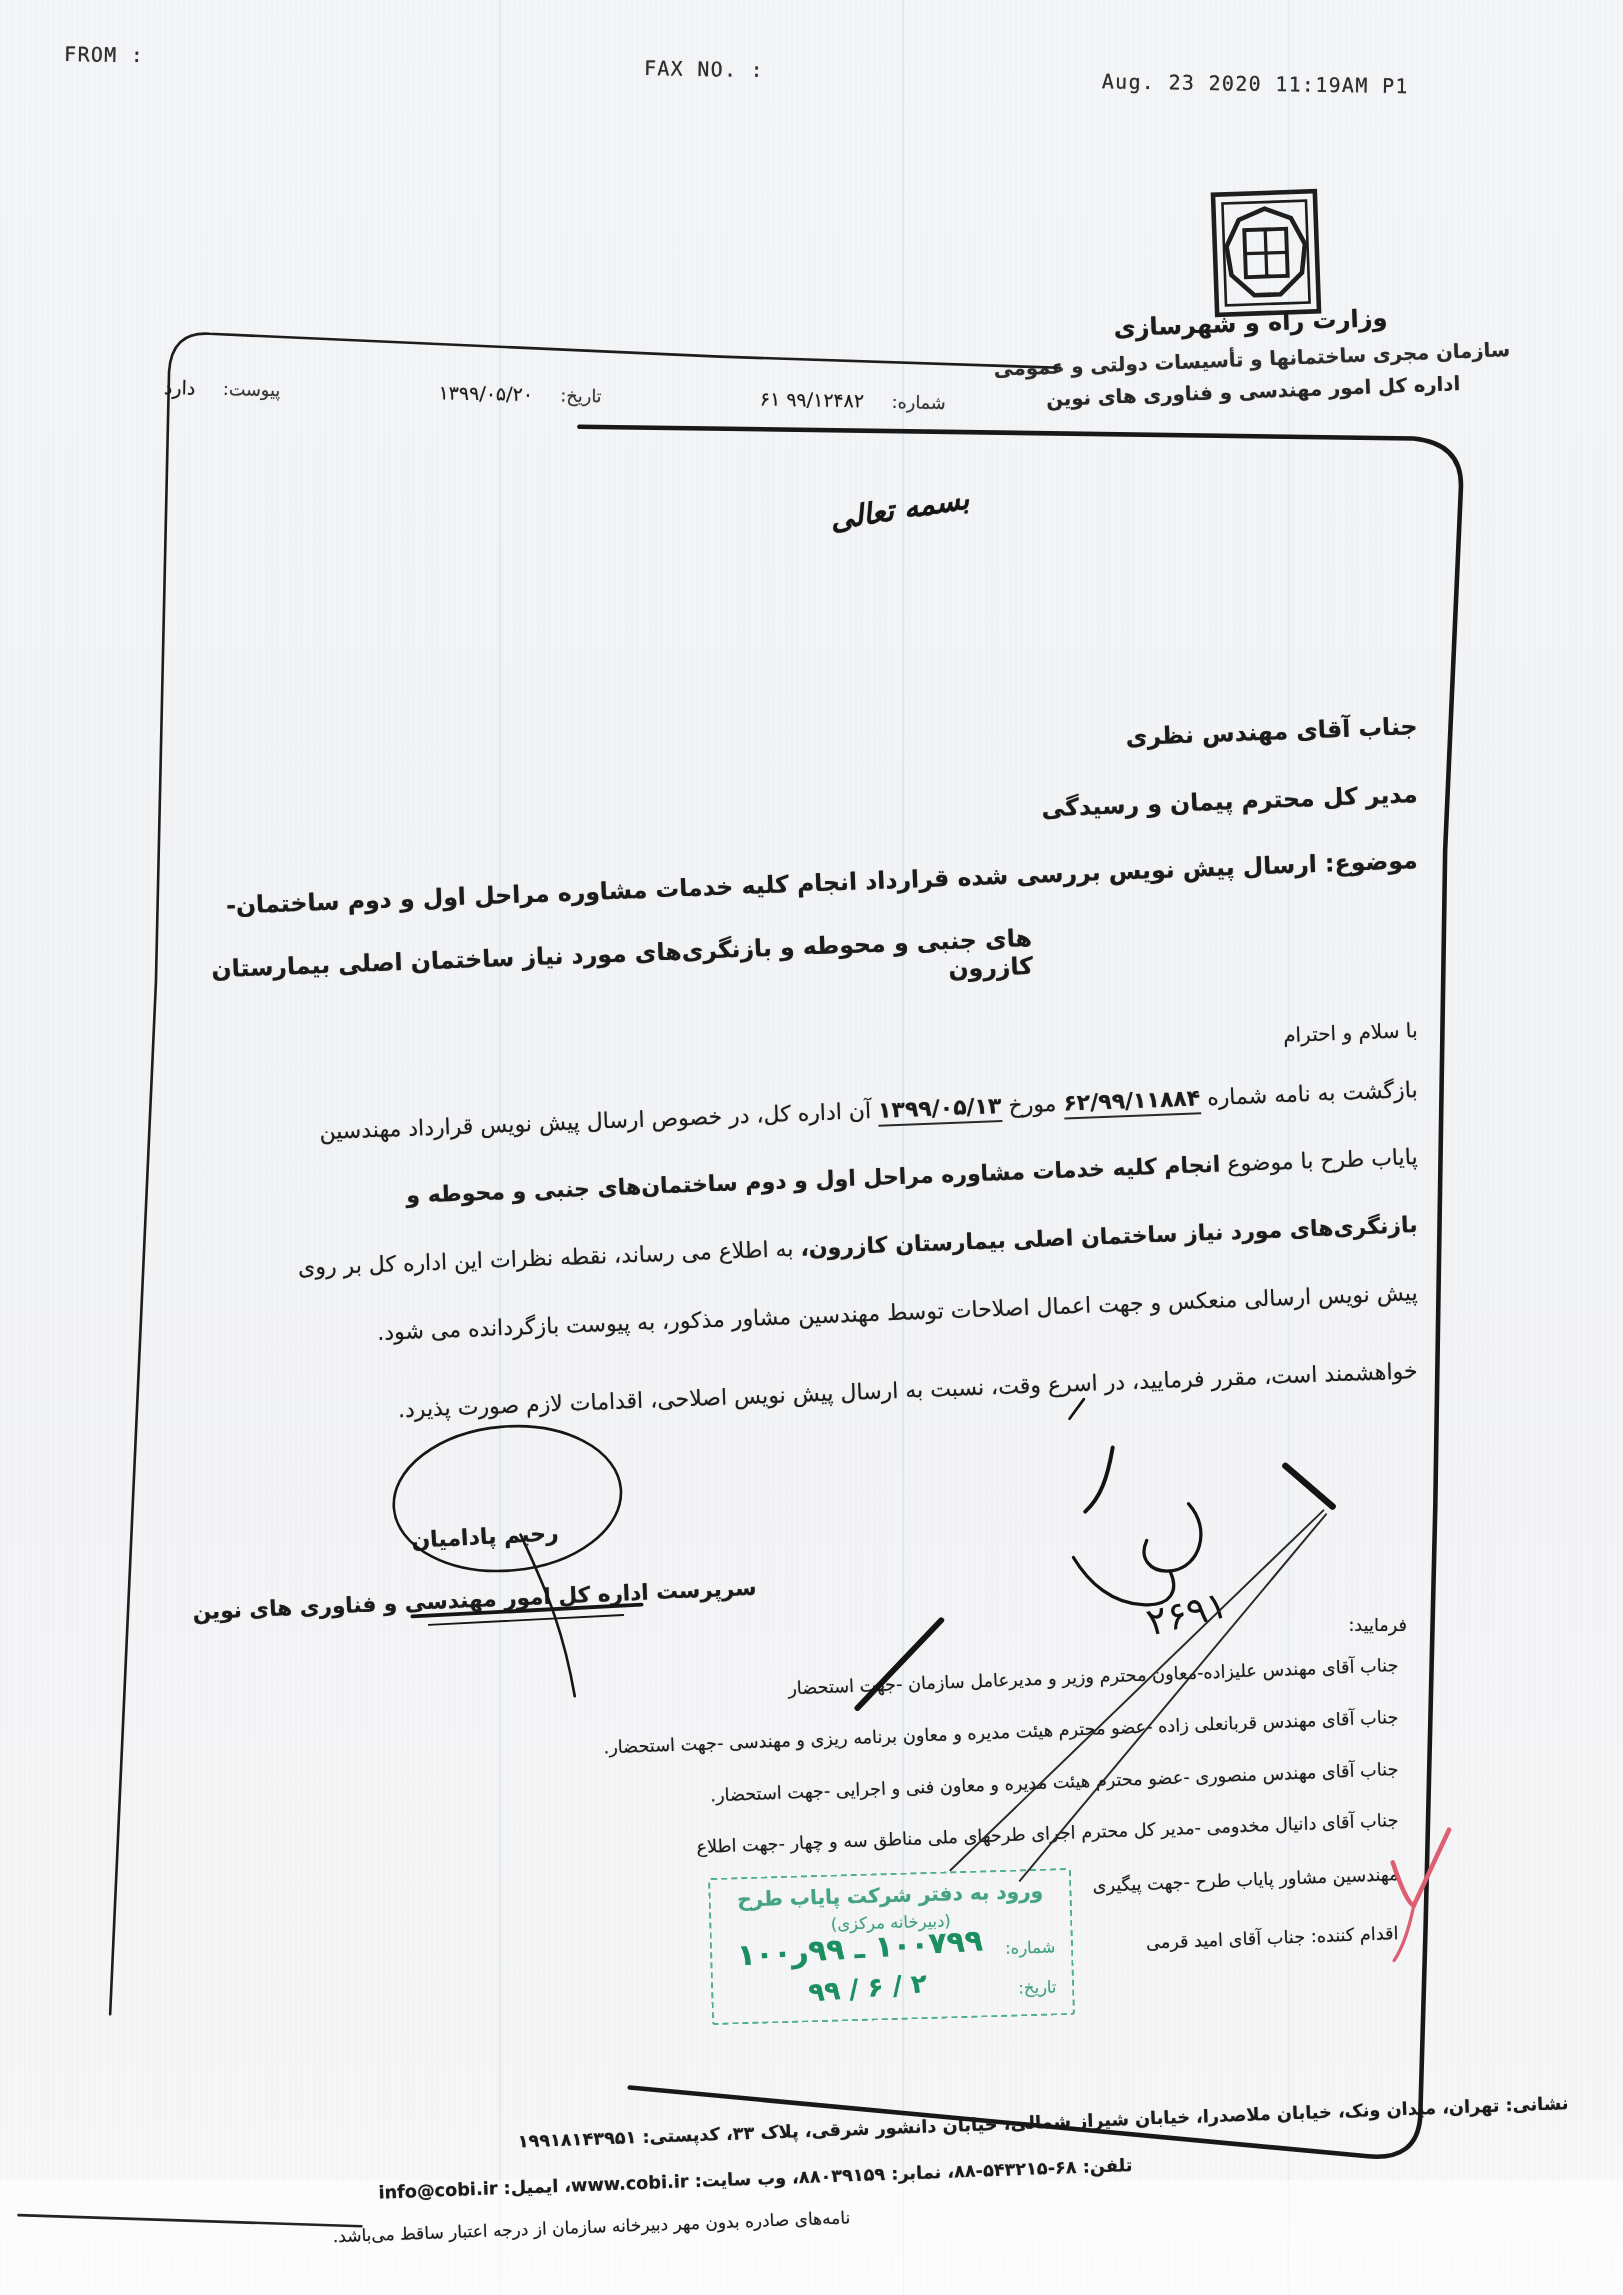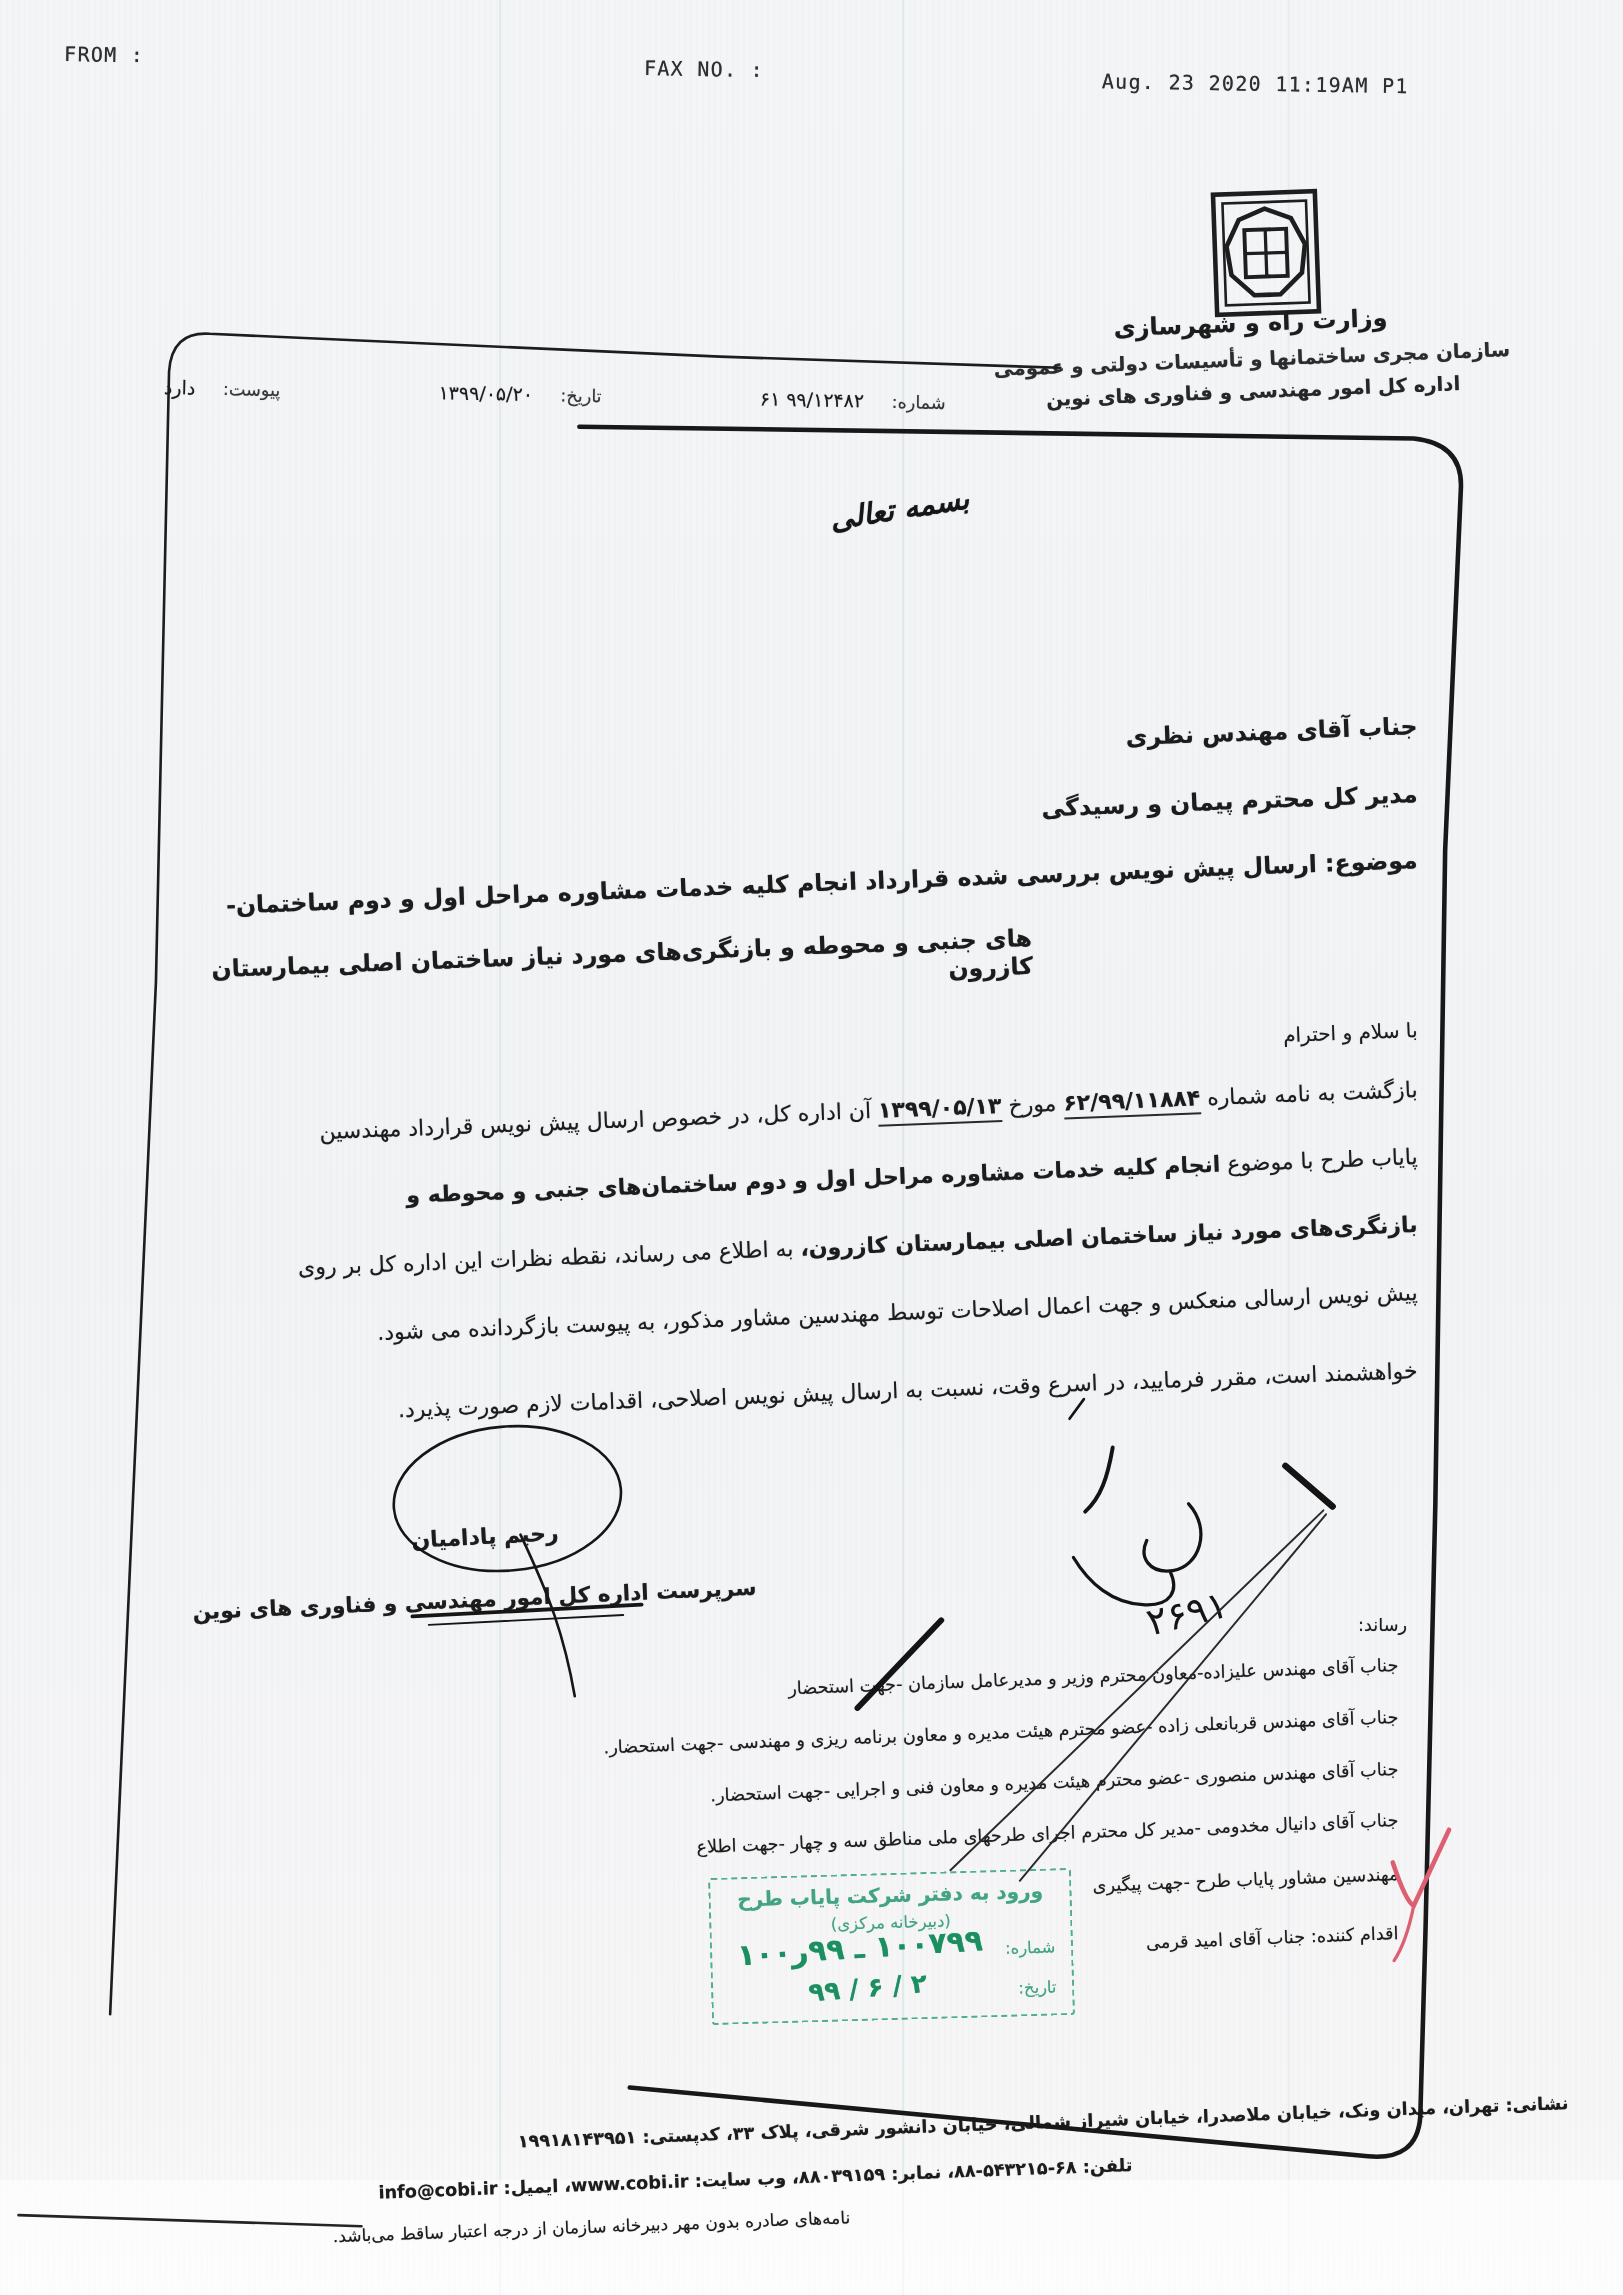--- a/index.html
+++ b/index.html
@@ -123,21 +123,21 @@
     <span class="b">بازنگری‌های مورد نیاز ساختمان اصلی بیمارستان کازرون،</span><span> به اطلاع می رساند، نقطه نظرات این اداره کل بر روی</span>
   </div>
   <div class="abs rtl rightline bodyline fuzz" style="top:1280px;">پیش نویس ارسالی منعکس و جهت اعمال اصلاحات توسط مهندسین مشاور مذکور، به پیوست بازگردانده می شود.</div>
   <div class="abs rtl rightline bodyline fuzz" style="top:1358px;">خواهشمند است، مقرر فرمایید، در اسرع وقت، نسبت به ارسال پیش نویس اصلاحی، اقدامات لازم صورت پذیرد.</div>
 
   <div class="abs rtl sig-name fuzz">رحیم پادامیان</div>
   <div class="abs rtl sig-title fuzz">سرپرست اداره کل امور مهندسی و فناوری های نوین</div>
 
   <div class="abs rtl annot-digits">۲۶۹۱</div>
 
-  <div class="abs rtl fuzz" style="left:1276px;top:1615px;width:131px;font-size:17.7px;">رساند:</div>
+  <div class="abs rtl fuzz" style="left:1276px;top:1615px;width:131px;font-size:17.7px;">فرمایید:</div>
   <div class="abs rtl rightline cc-line fuzz" style="top:1655px;left:105px;">جناب آقای مهندس علیزاده-معاون محترم وزیر و مدیرعامل سازمان -جهت استحضار</div>
   <div class="abs rtl rightline cc-line fuzz" style="top:1707px;left:105px;">جناب آقای مهندس قربانعلی زاده -عضو محترم هیئت مدیره و معاون برنامه ریزی و مهندسی -جهت استحضار.</div>
   <div class="abs rtl rightline cc-line fuzz" style="top:1759px;left:105px;">جناب آقای مهندس منصوری -عضو محترم هیئت مدیره و معاون فنی و اجرایی -جهت استحضار.</div>
   <div class="abs rtl rightline cc-line fuzz" style="top:1810px;left:105px;">جناب آقای دانیال مخدومی -مدیر کل محترم اجرای طرحهای ملی مناطق سه و چهار -جهت اطلاع</div>
   <div class="abs rtl rightline cc-line fuzz" style="top:1864px;left:105px;">مهندسین مشاور پایاب طرح -جهت پیگیری</div>
   <div class="abs rtl rightline cc-line fuzz" style="top:1923px;left:105px;">
     <span style="margin-left:46px;display:inline-block;">اقدام کننده: جناب آقای امید قرمی</span>
   </div>
 
   <div class="abs rtl stamp">

